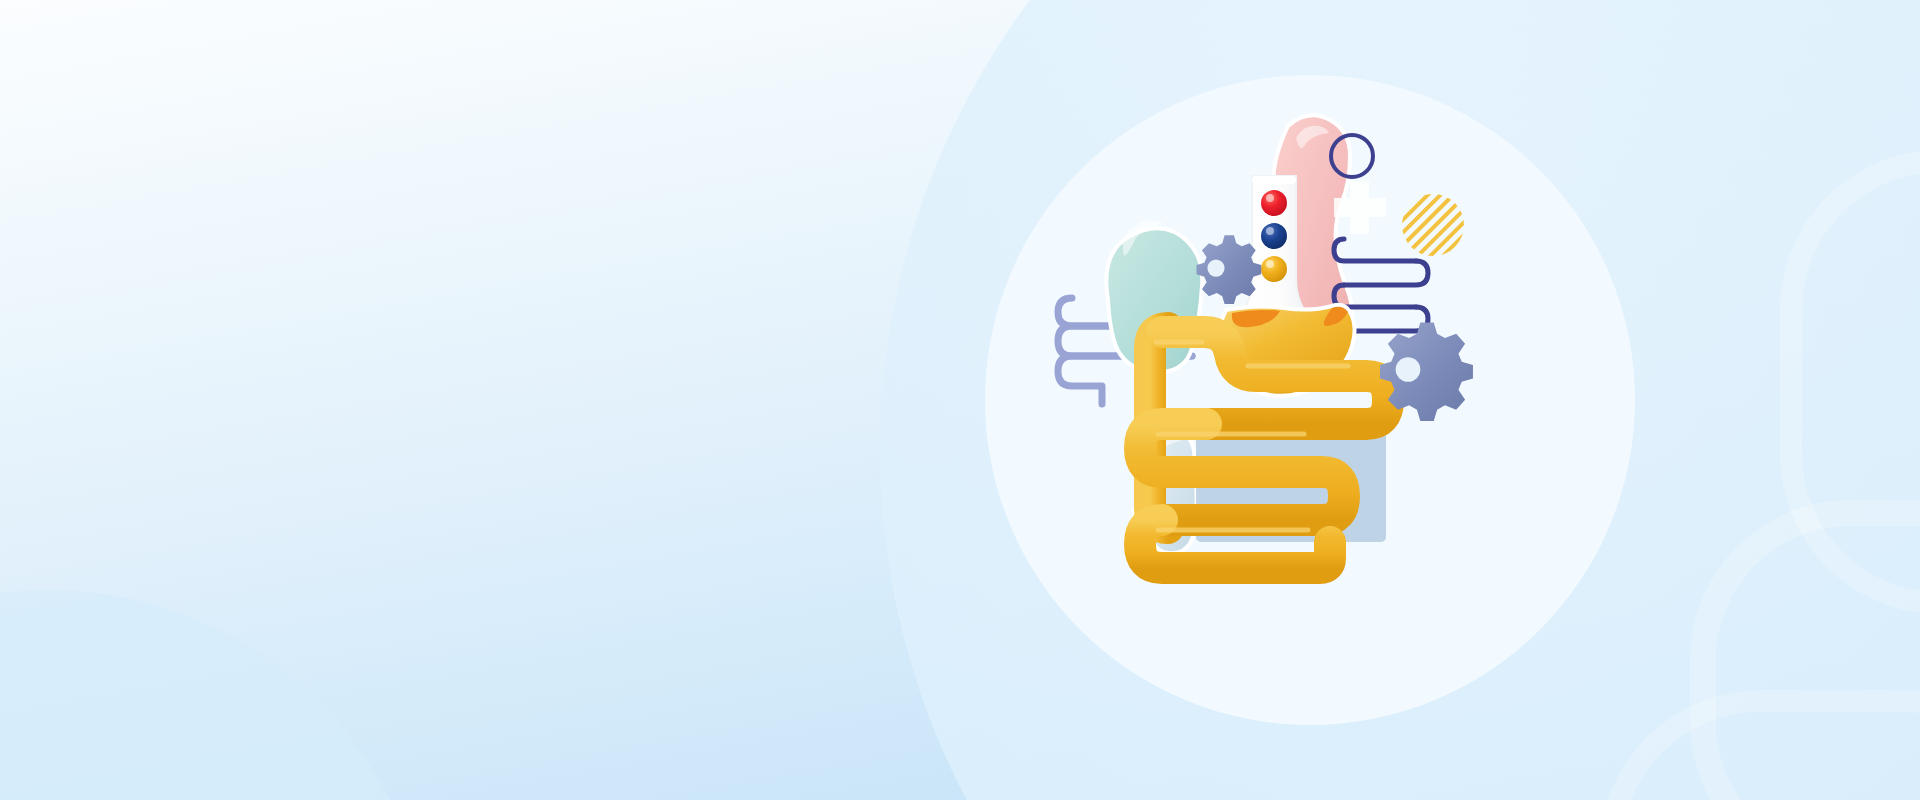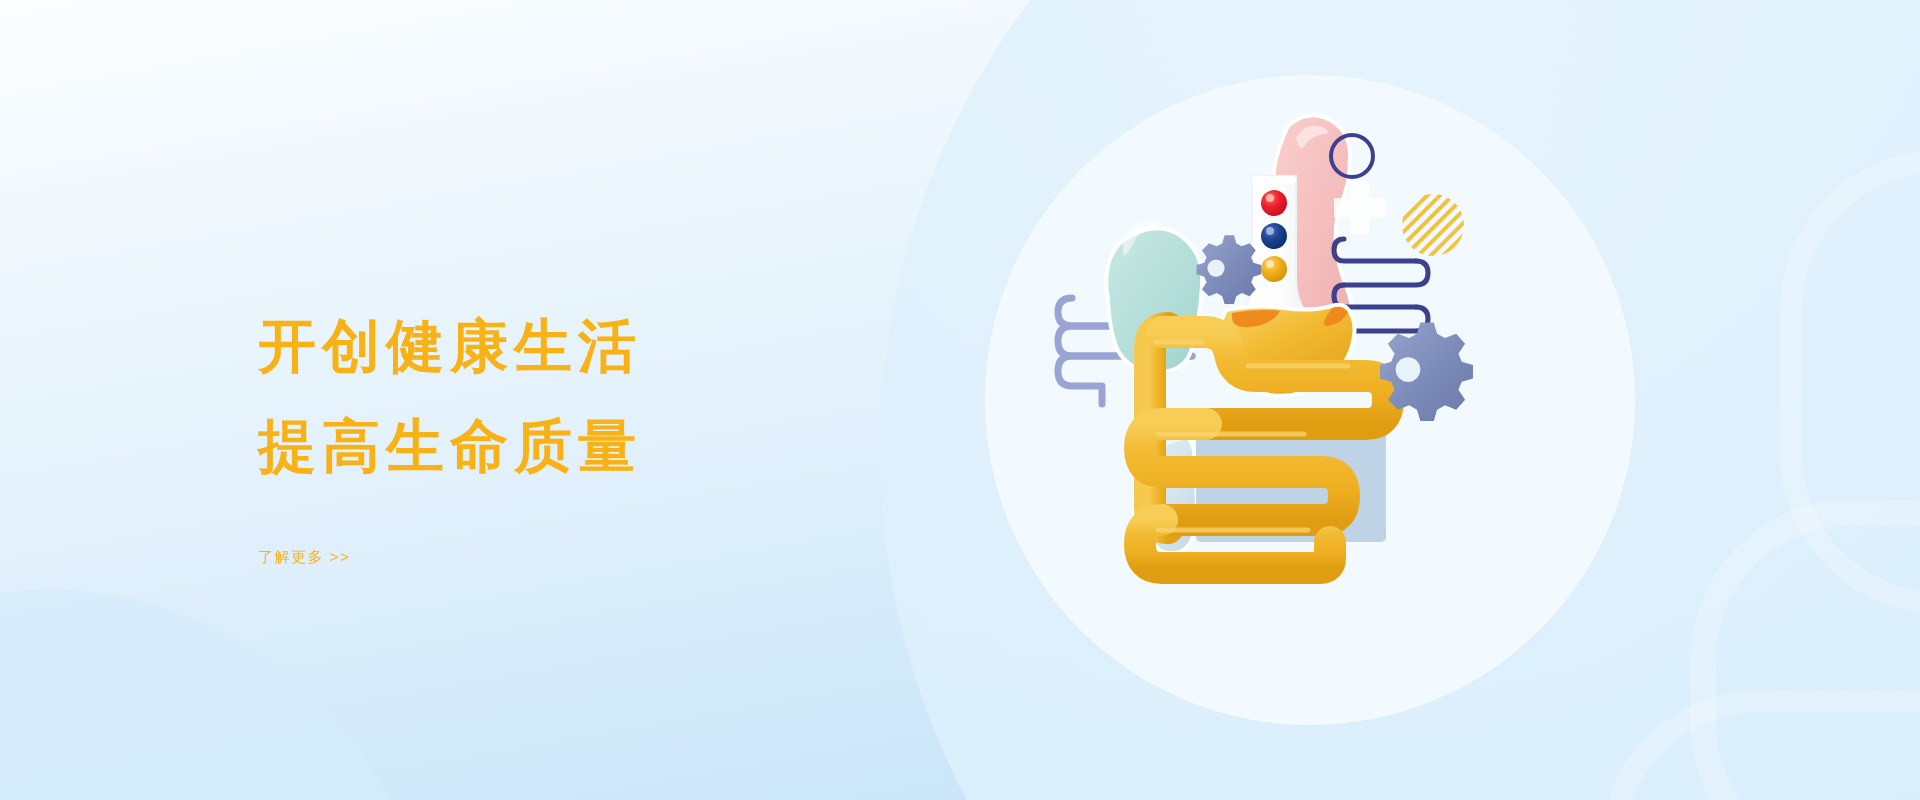--- a/index.html
+++ b/index.html
@@ -123,25 +123,20 @@
 
   <div class="bg-layer">
     <div class="bg-blob-right"></div>
     <div class="bg-circle-inner"></div>
     <div class="bg-blob-left"></div>
     <div class="bg-round-rect bg-rr-1"></div>
     <div class="bg-round-rect bg-rr-2"></div>
     <div class="bg-round-rect bg-rr-3"></div>
   </div>
 
-  <div class="copy">
-    <h1 class="headline">开创健康生活</h1>
-    <h1 class="headline">提高生命质量</h1>
-    <a class="more-link">了解更多 &gt;&gt;</a>
-  </div>
 
   <div class="art">
     <svg viewBox="0 0 560 620" xmlns="http://www.w3.org/2000/svg">
       <defs>
         <linearGradient id="gYellow" x1="0" y1="0" x2="0" y2="1">
           <stop offset="0%" stop-color="#f7cd56"></stop>
           <stop offset="28%" stop-color="#f2bb33"></stop>
           <stop offset="70%" stop-color="#eeae20"></stop>
           <stop offset="100%" stop-color="#e09d11"></stop>
         </linearGradient>

